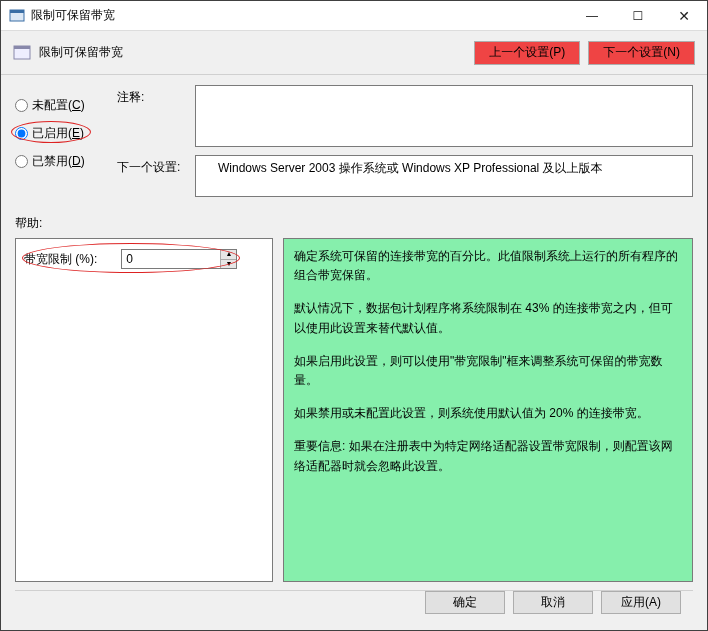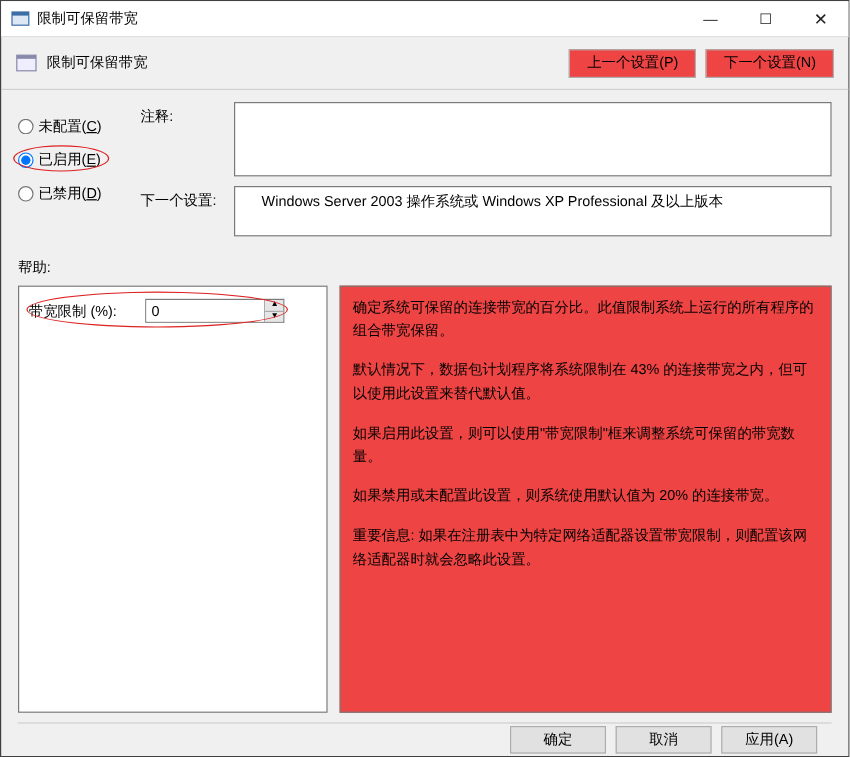--- a/index.html
+++ b/index.html
@@ -180,31 +180,30 @@
       line-height: 8px;
       text-align: center;
       background: #e6e6e6;
       cursor: pointer;
     }
     .spin-btn:first-child { border-bottom: 1px solid #aaa; }
     .ellipse2 { width: 218px; height: 30px; left: -2px; top: -6px; }
     .help-panel {
       flex: 1;
       border: 1px solid #7a7a7a;
-      background: #ef4444;
+      background: #86efac;
       padding: 8px 10px;
       overflow-y: scroll;
       line-height: 1.6;
     }
     .help-panel p { margin: 0 0 14px 0; }
     .footer {
-      height: 28px;
+      height: 40px;
       border-top: 1px solid #d0d0d0;
       display: flex;
-      align-items: center;
       justify-content: flex-end;
       padding: 0 12px;
       gap: 8px;
       margin-top: 8px;
     }
     .footer-btn {
       height: 23px;
       width: 80px;
       background: #e1e1e1;
       border: 1px solid #adadad;

